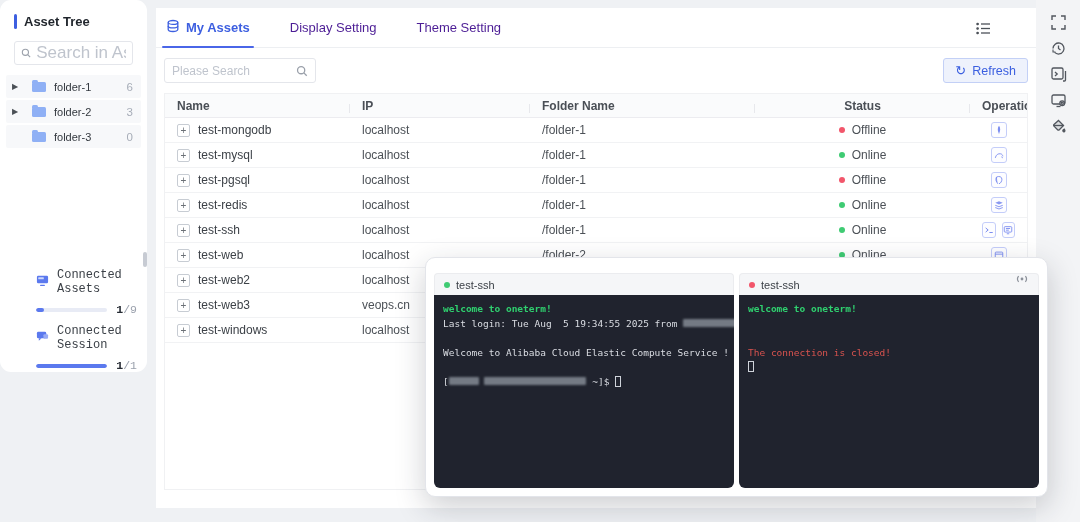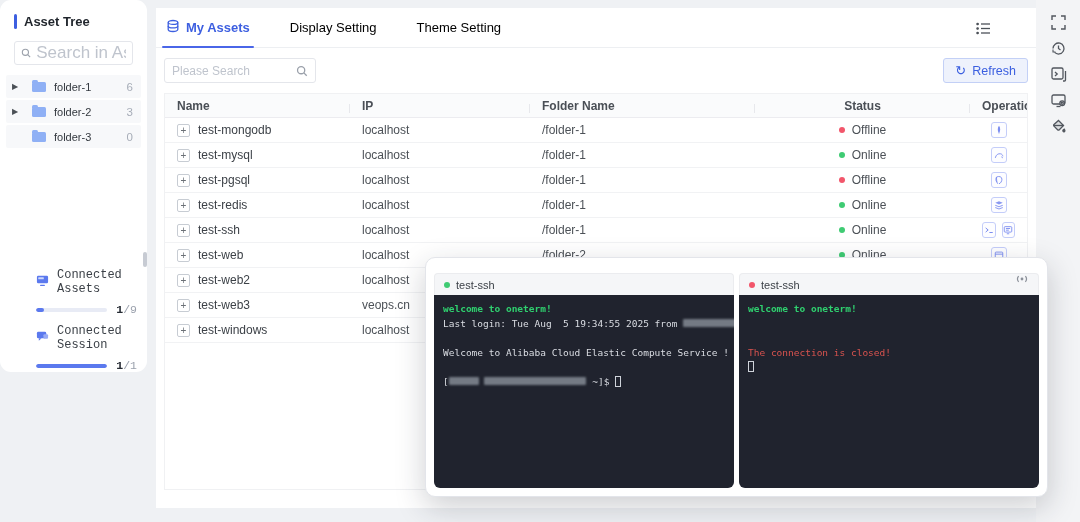--- a/index.html
+++ b/index.html
@@ -57,21 +57,21 @@
     display:flex; flex-direction:column; align-items:center; gap:9px; padding-top:14px;
   }
   .rail-btn { width:17px; height:17px; color:#51565e; cursor:pointer; }
   .rail-btn svg { width:100%; height:100%; }
   
   .card {
     position:absolute; left:156px; top:8px; width:880px; height:500px;
     background:#fff; z-index:2;
   }
   .tabs-row { display:flex; align-items:center; height:40px; border-bottom:1px solid #edeff2; padding:0 10px; position:relative; }
-  .tab { display:flex; align-items:center; gap:6px; font-size:13px; color:#000000; height:40px; margin-right:40px; cursor:pointer; position:relative; }
+  .tab { display:flex; align-items:center; gap:6px; font-size:13px; color:#4c1d95; height:40px; margin-right:40px; cursor:pointer; position:relative; }
   .tab.active { color:#3d5fe0; font-weight:bold; }
   .tab.active::after { content:""; position:absolute; left:-4px; right:-4px; bottom:0; height:2px; background:#4a66e8; border-radius:1px; }
   .tab .tab-ic { width:14px; height:14px; }
   .colset-btn { position:absolute; right:44px; top:12px; width:17px; height:17px; color:#4c5158; cursor:pointer; }
   .toolbar { display:flex; align-items:center; margin:10px 8px 10px 8px; }
   .main-search {
     display:flex; align-items:center; width:152px; height:25px;
     border:1px solid #e4e6eb; border-radius:3px; padding:0 7px;
   }
   .main-search input { border:none; outline:none; width:100%; font-size:12px; font-family:"Liberation Sans", sans-serif; color:#333; }

